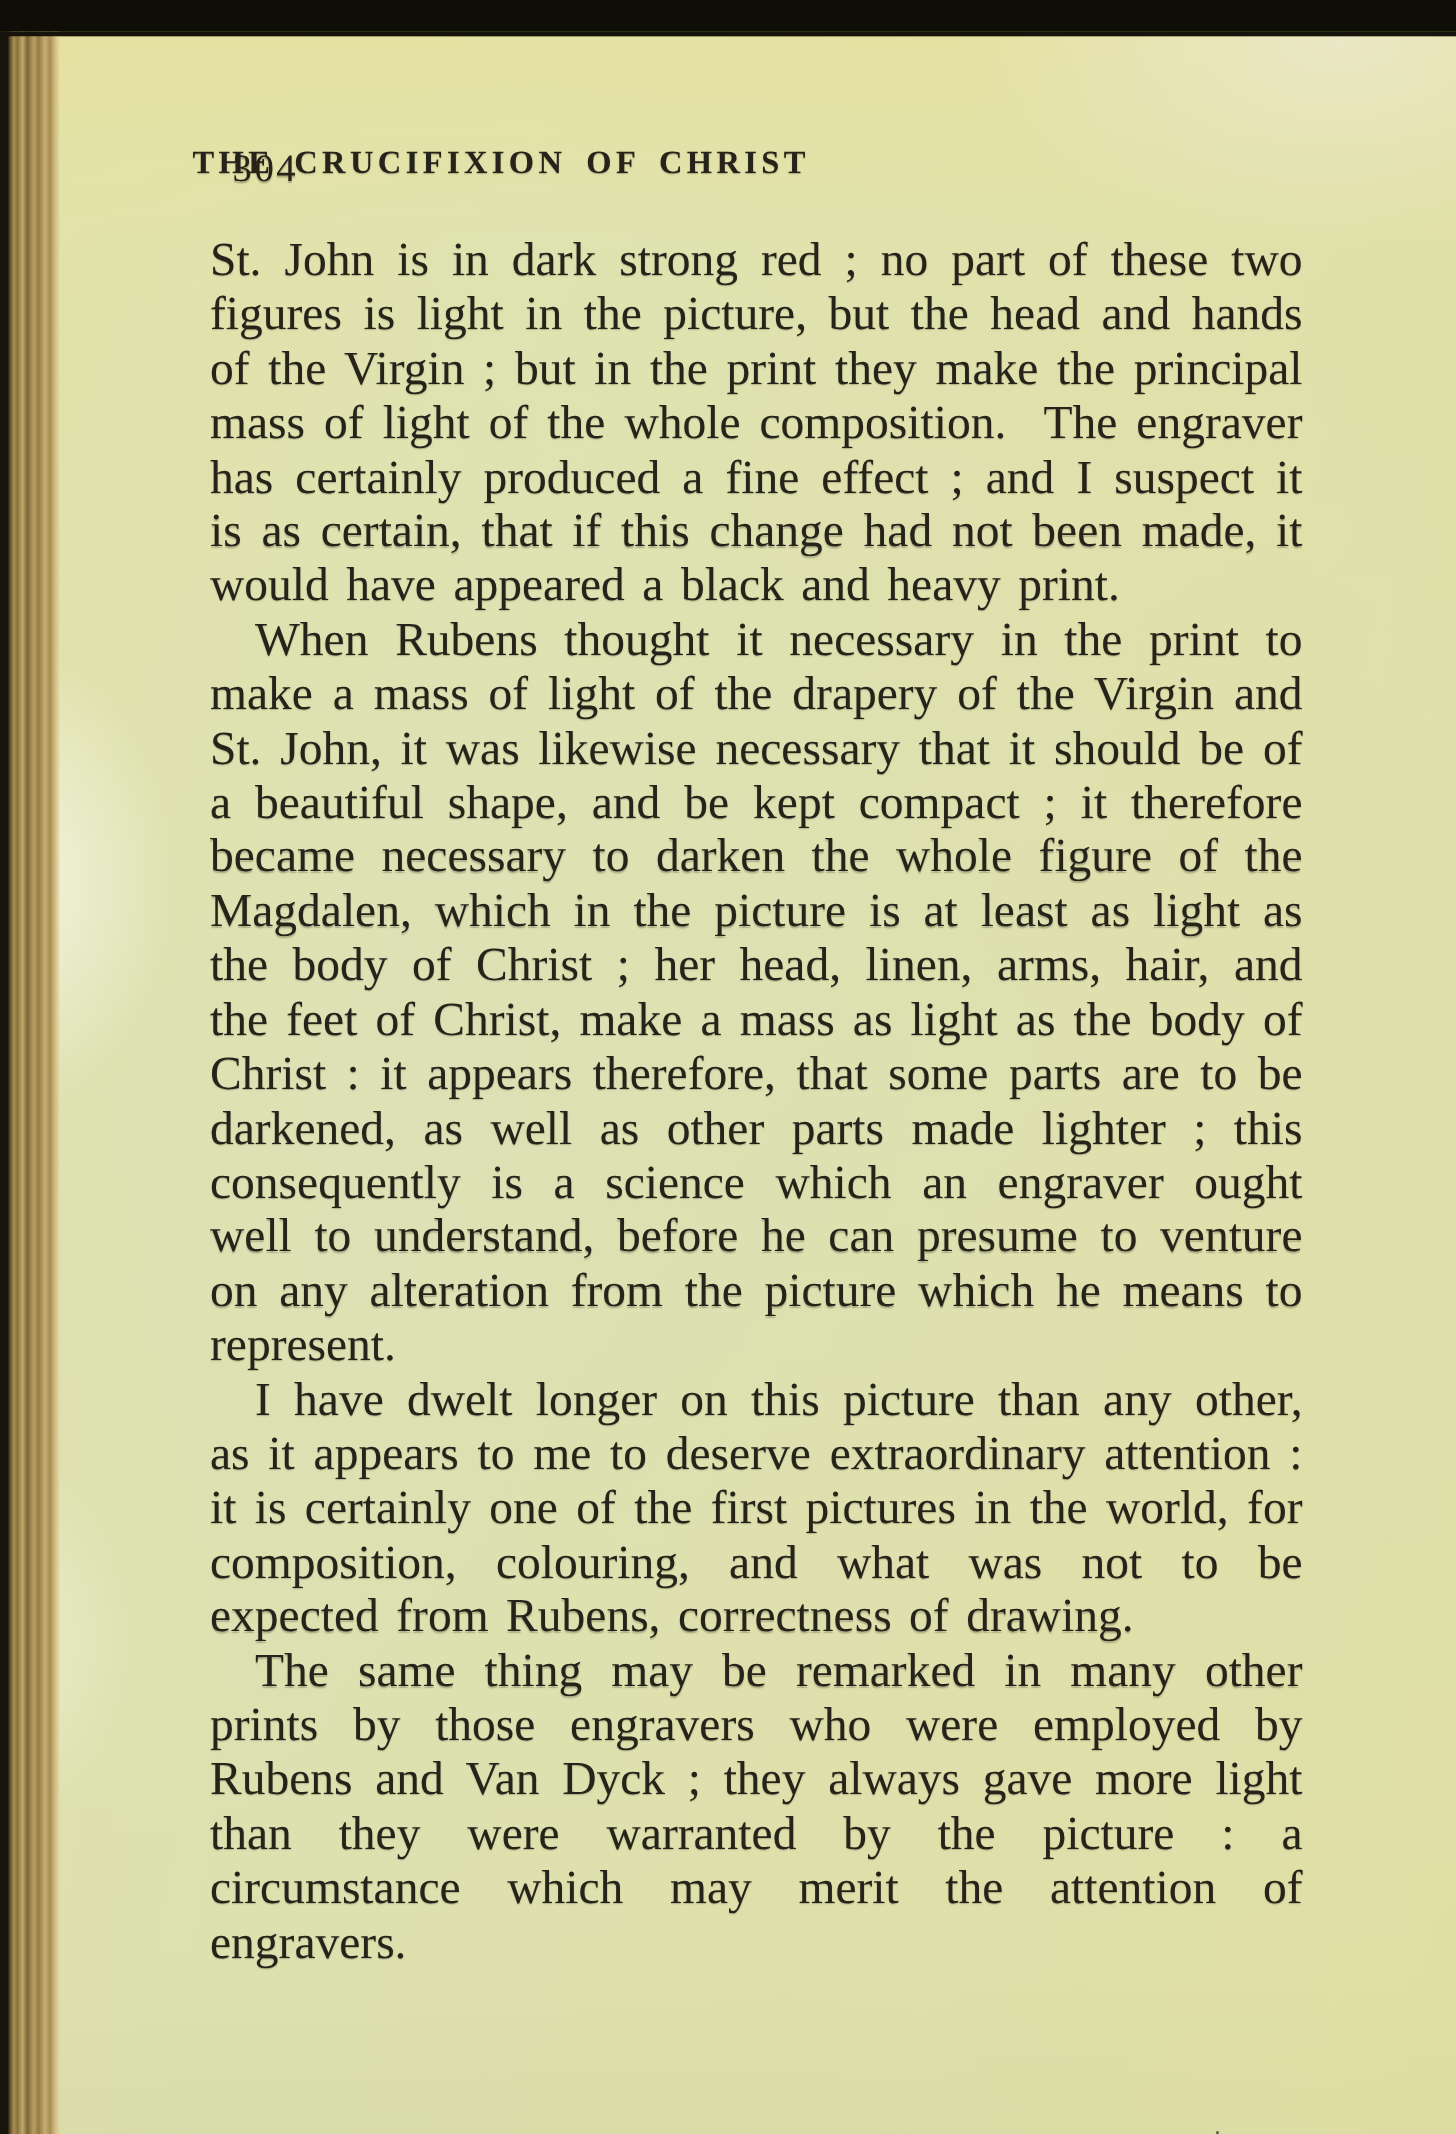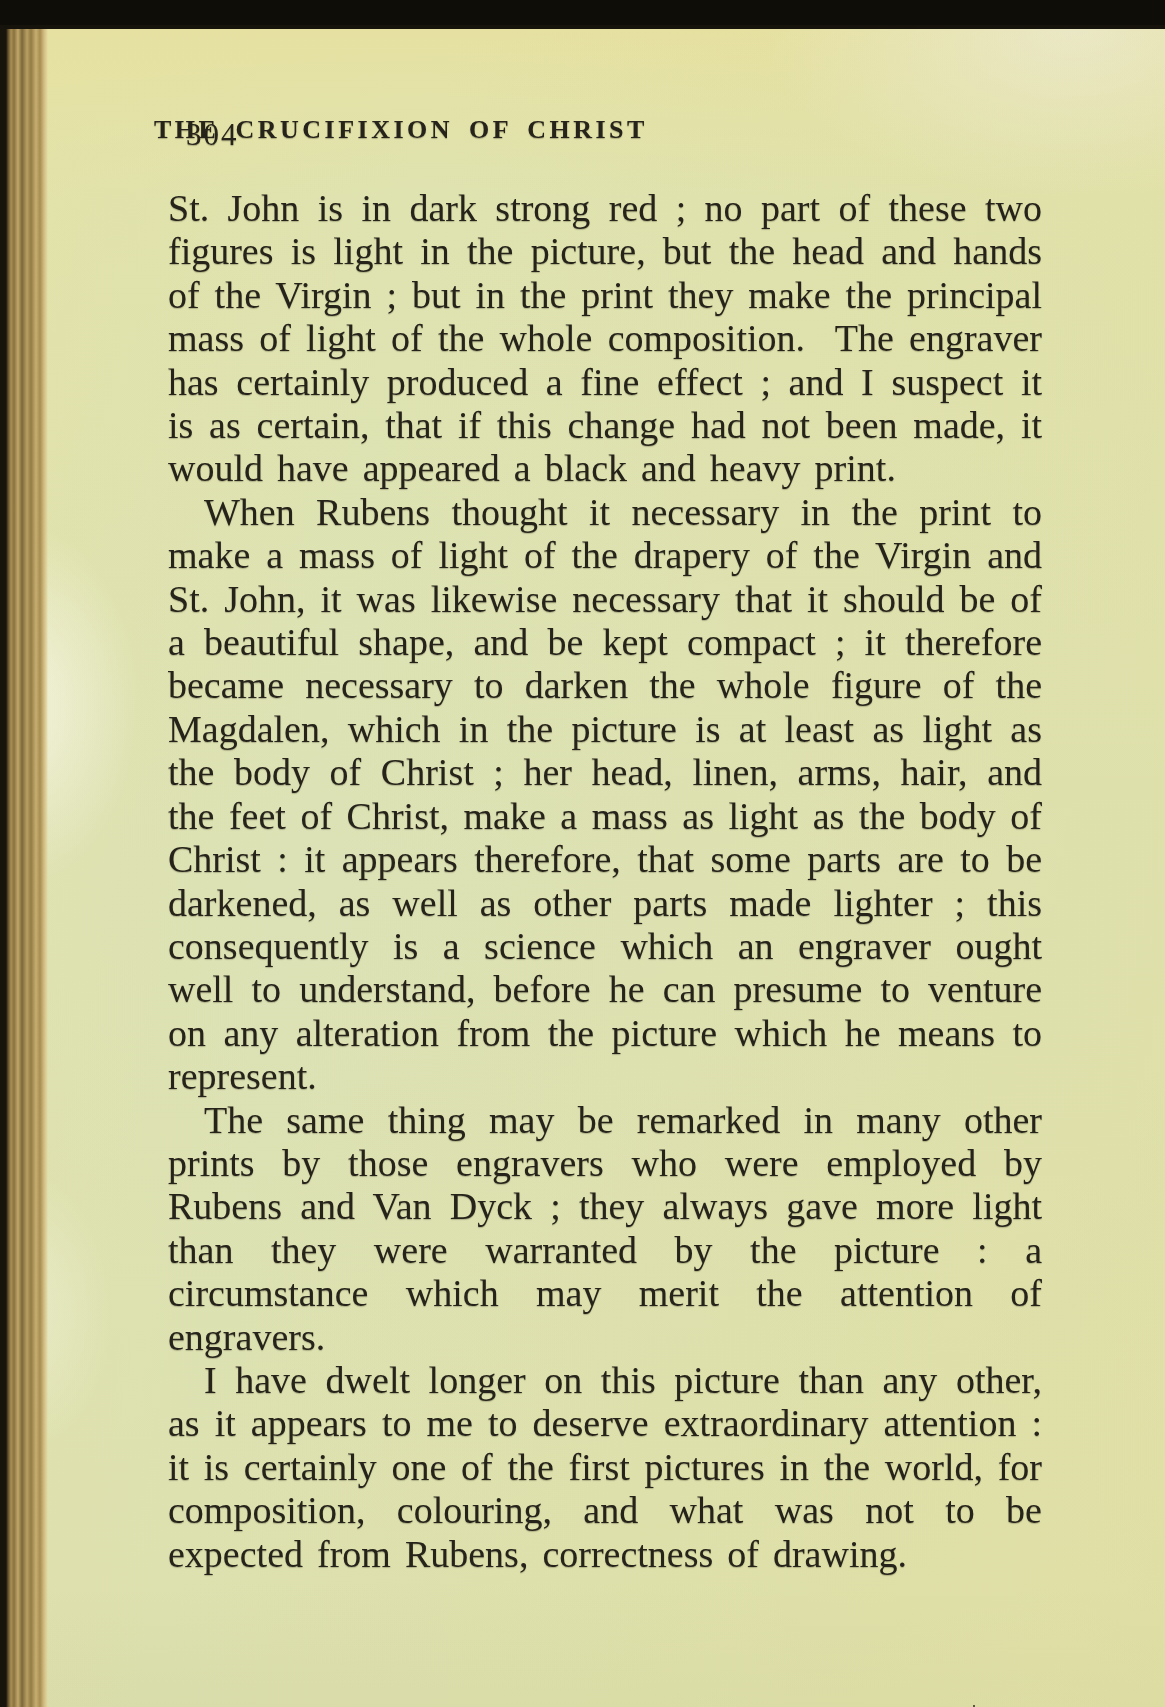--- a/index.html
+++ b/index.html
@@ -123,22 +123,22 @@
   <div class="text-col">
 
     <div class="header">
       <span class="page-num">304</span>
       <span class="running-title">THE CRUCIFIXION OF CHRIST</span>
     </div>
 
     <div class="body-text">
       <p class="no-indent">St. John is in dark strong red ; no part of these two figures is light in the picture, but the head and hands of the Virgin ; but in the print they make the principal mass of light of the whole composition.&nbsp; The engraver has certainly produced a fine effect ; and I suspect it is as certain, that if this change had not been made, it would have appeared a black and heavy print.</p>
       <p>When Rubens thought it necessary in the print to make a mass of light of the drapery of the Virgin and St. John, it was likewise necessary that it should be of a beautiful shape, and be kept compact ; it therefore became necessary to darken the whole figure of the Magdalen, which in the picture is at least as light as the body of Christ ; her head, linen, arms, hair, and the feet of Christ, make a mass as light as the body of Christ : it appears therefore, that some parts are to be darkened, as well as other parts made lighter ; this consequently is a science which an engraver ought well to understand, before he can presume to venture on any alteration from the picture which he means to represent.</p>
+      <p>I have dwelt longer on this picture than any other, as it appears to me to deserve extraordinary attention : it is certainly one of the first pictures in the world, for composition, colouring, and what was not to be expected from Rubens, correctness of drawing.</p>
       <p>The same thing may be remarked in many other prints by those engravers who were employed by Rubens and Van Dyck ; they always gave more light than they were warranted by the picture : a circumstance which may merit the attention of engravers.</p>
-      <p>I have dwelt longer on this picture than any other, as it appears to me to deserve extraordinary attention : it is certainly one of the first pictures in the world, for composition, colouring, and what was not to be expected from Rubens, correctness of drawing.</p>
     </div>
 
   </div>
 
   <div class="scan-mark"></div>
   <div class="edge-bottom"></div>
 
 </div>
 
 </body></html>

